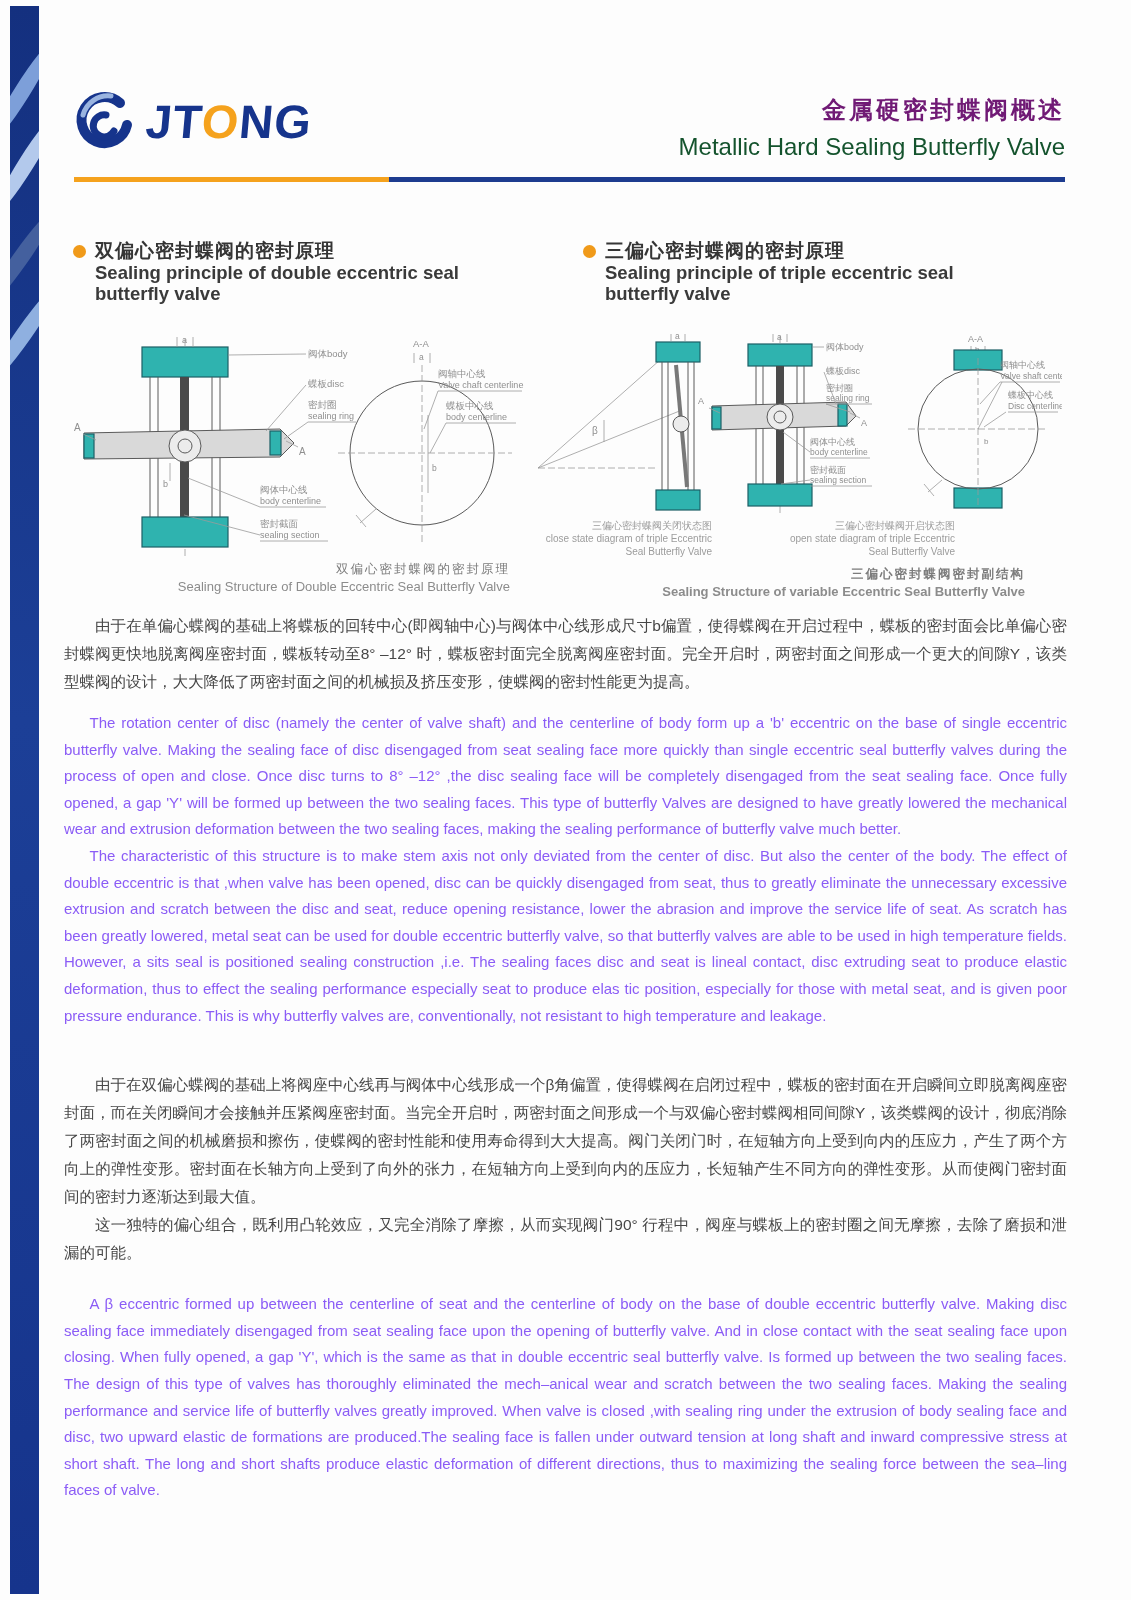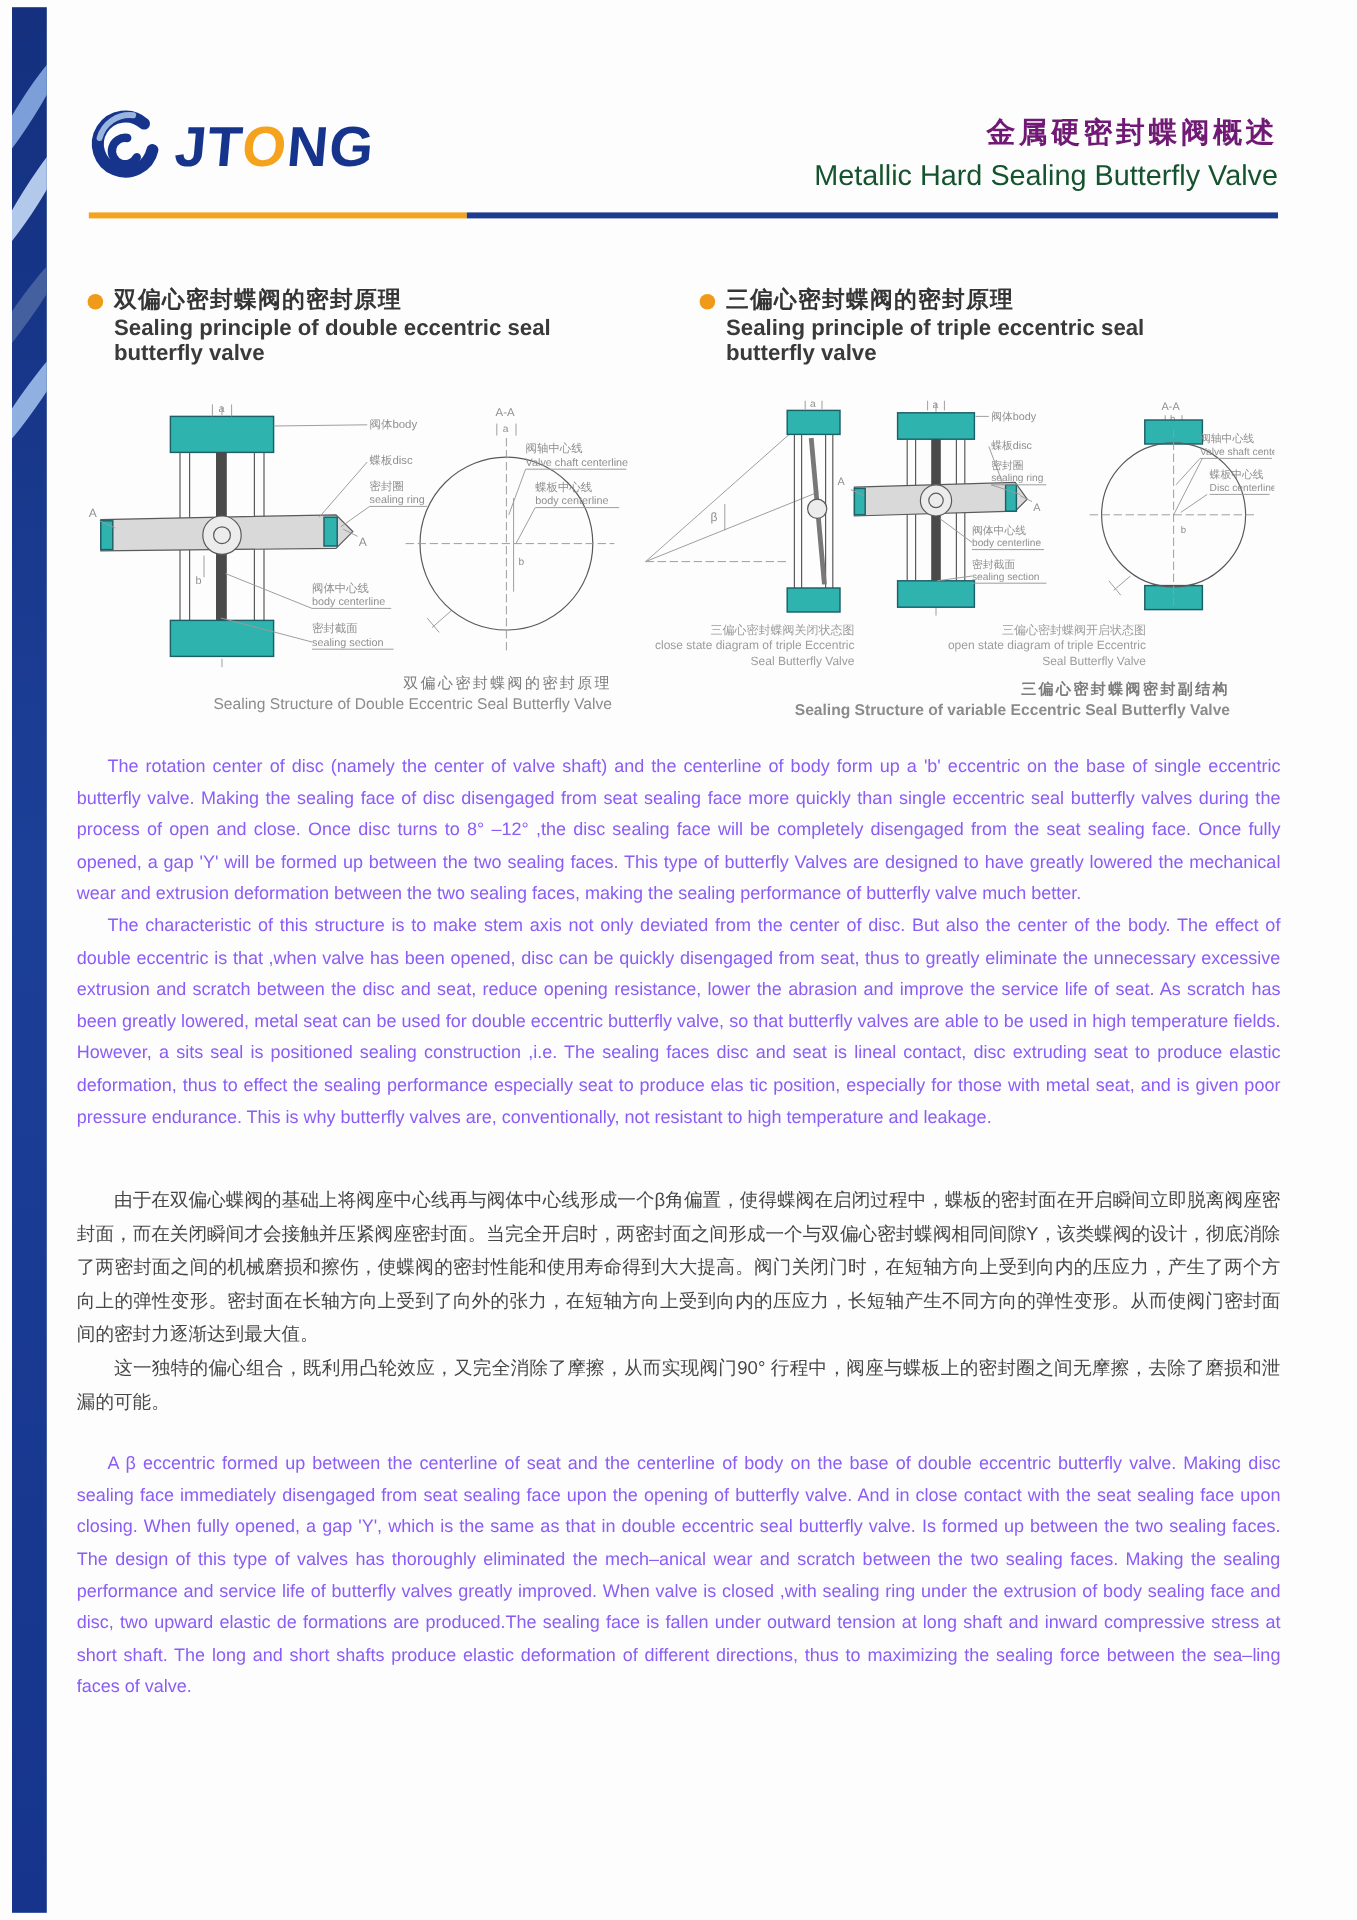--- a/index.html
+++ b/index.html
@@ -264,20 +264,21 @@
     <div>三偏心密封蝶阀开启状态图</div>
     <div>open state diagram of  triple Eccentric</div>
     <div>Seal Butterfly Valve</div>
   </div>
   <div class="caption" style="left:570px;top:566px;width:455px;font-weight:bold;">
     <div class="cap-main-zh">三偏心密封蝶阀密封副结构</div>
     <div class="cap-main-en">Sealing Structure of  variable  Eccentric Seal Butterfly Valve</div>
   </div>
 
   <div class="textcol">
+    <p class="cn">由于在单偏心蝶阀的基础上将蝶板的回转中心(即阀轴中心)与阀体中心线形成尺寸b偏置，使得蝶阀在开启过程中，蝶板的密封面会比单偏心密封蝶阀更快地脱离阀座密封面，蝶板转动至8° –12° 时，蝶板密封面完全脱离阀座密封面。完全开启时，两密封面之间形成一个更大的间隙Y，该类型蝶阀的设计，大大降低了两密封面之间的机械损及挤压变形，使蝶阀的密封性能更为提高。</p>
     <div class="gap-sm"></div>
     <p class="en">The rotation center of disc (namely the center of valve shaft) and the centerline of body form up a 'b' eccentric on the base of single eccentric butterfly valve. Making the sealing face of disc disengaged from seat sealing face more quickly than single eccentric seal butterfly valves during the process of open and close. Once disc turns to 8° –12° ,the disc sealing face will be completely disengaged from the seat sealing face. Once fully opened, a gap 'Y' will be formed up between the two sealing faces. This type of butterfly  Valves are designed to have greatly lowered the mechanical wear and extrusion  deformation between the two sealing faces, making the sealing performance of butterfly valve much better.</p>
     <p class="en">The characteristic of this structure is to make stem axis not only deviated from the center of disc. But also the center of the body. The effect of double eccentric is that ,when valve has been opened, disc can be quickly disengaged from seat, thus to greatly eliminate the unnecessary excessive extrusion and scratch between the disc and seat, reduce opening resistance, lower the abrasion and improve the service life of seat. As scratch has been greatly lowered, metal seat can be used for double eccentric butterfly valve, so that butterfly  valves are able to be used in high temperature fields. However, a sits seal is positioned sealing construction ,i.e. The sealing faces disc and seat is lineal contact, disc extruding seat to produce elastic deformation, thus to effect the sealing performance especially seat to produce elas tic position, especially for those with metal seat, and is given poor pressure endurance. This is why butterfly valves are, conventionally, not resistant to high temperature and leakage.</p>
     <div class="gap-lg"></div>
     <p class="cn">由于在双偏心蝶阀的基础上将阀座中心线再与阀体中心线形成一个β角偏置，使得蝶阀在启闭过程中，蝶板的密封面在开启瞬间立即脱离阀座密封面，而在关闭瞬间才会接触并压紧阀座密封面。当完全开启时，两密封面之间形成一个与双偏心密封蝶阀相同间隙Y，该类蝶阀的设计，彻底消除了两密封面之间的机械磨损和擦伤，使蝶阀的密封性能和使用寿命得到大大提高。阀门关闭门时，在短轴方向上受到向内的压应力，产生了两个方向上的弹性变形。密封面在长轴方向上受到了向外的张力，在短轴方向上受到向内的压应力，长短轴产生不同方向的弹性变形。从而使阀门密封面间的密封力逐渐达到最大值。</p>
     <p class="cn">这一独特的偏心组合，既利用凸轮效应，又完全消除了摩擦，从而实现阀门90° 行程中，阀座与蝶板上的密封圈之间无摩擦，去除了磨损和泄漏的可能。</p>
     <div class="gap-md"></div>
     <p class="en">A β eccentric formed up between the centerline of seat and the centerline of body on the base of double eccentric butterfly valve. Making disc sealing face immediately disengaged from seat sealing face upon the opening of butterfly valve. And in close contact with the seat sealing face upon closing. When fully opened, a gap 'Y', which is the same as that in double eccentric seal butterfly valve. Is formed up between the two sealing faces. The design of this type of valves has thoroughly eliminated the mech–anical wear and scratch between the two sealing faces. Making the sealing performance and service life of butterfly valves greatly improved. When  valve is closed ,with sealing  ring under the extrusion of body sealing face and disc, two upward elastic de formations are produced.The sealing face is fallen under outward tension at long shaft and inward compressive stress at short shaft. The long and short shafts produce elastic deformation of different directions, thus to maximizing the sealing force between the sea–ling faces of valve.</p>
 
   </div>

